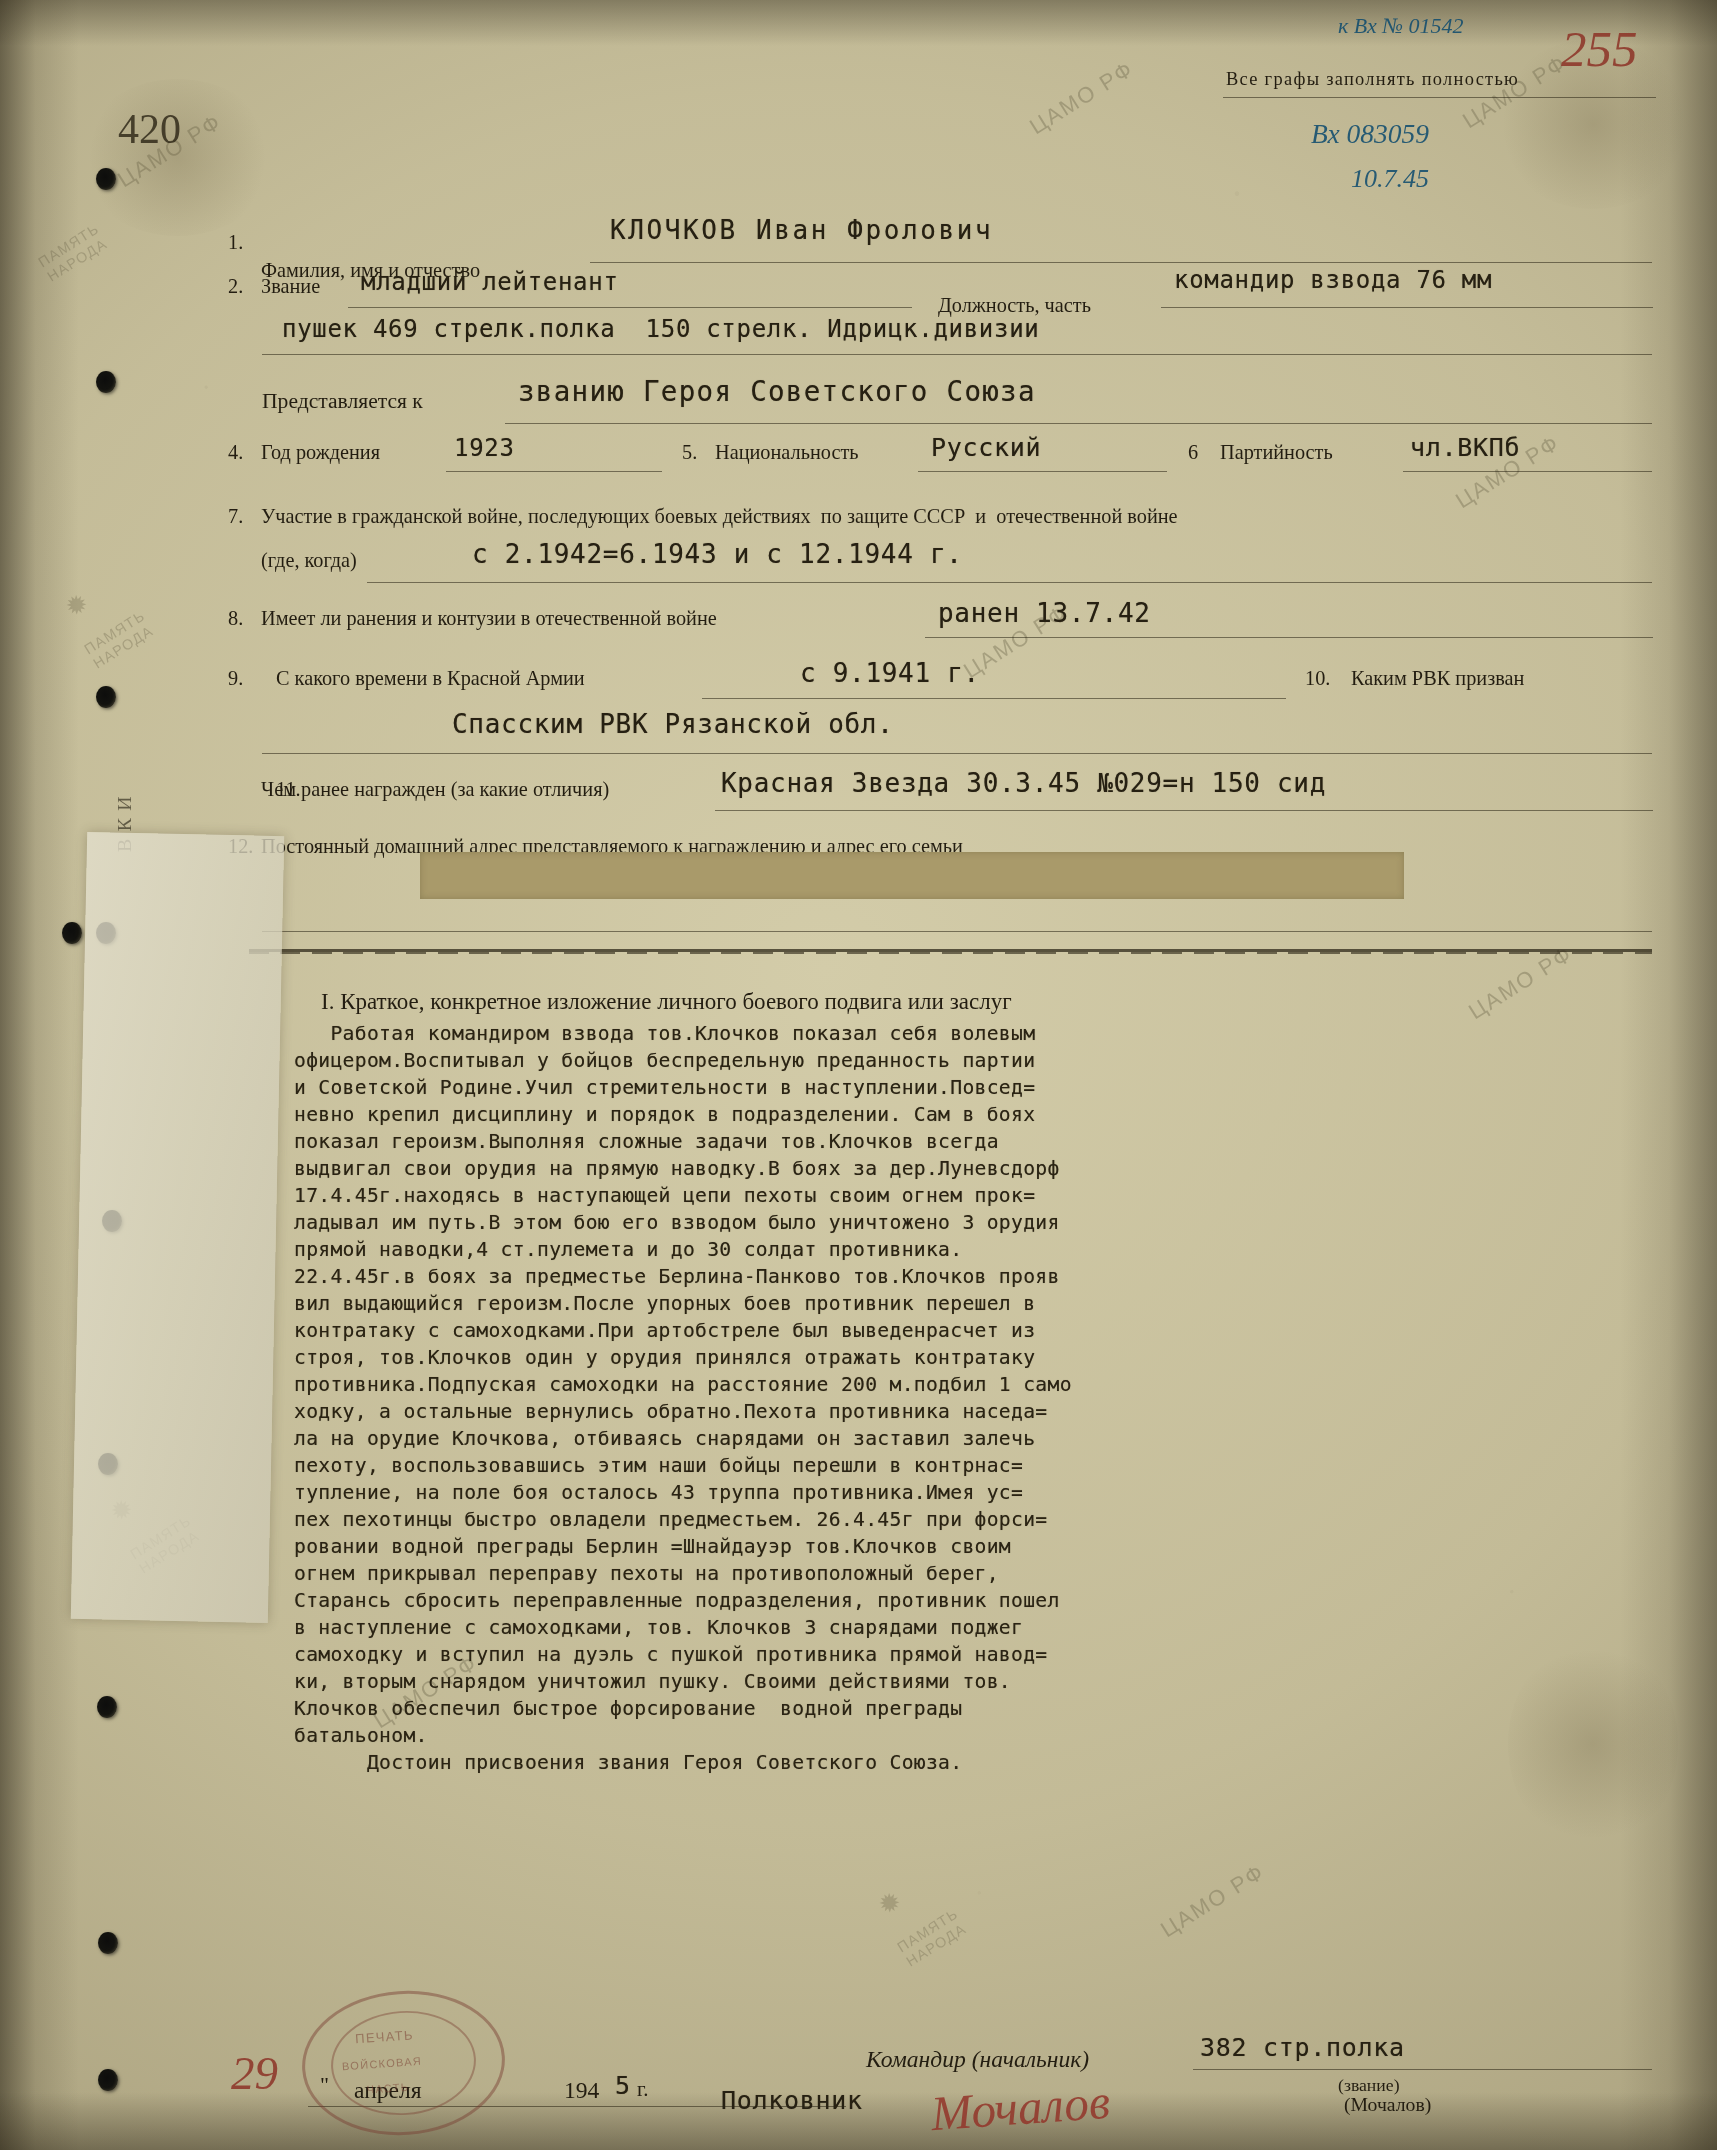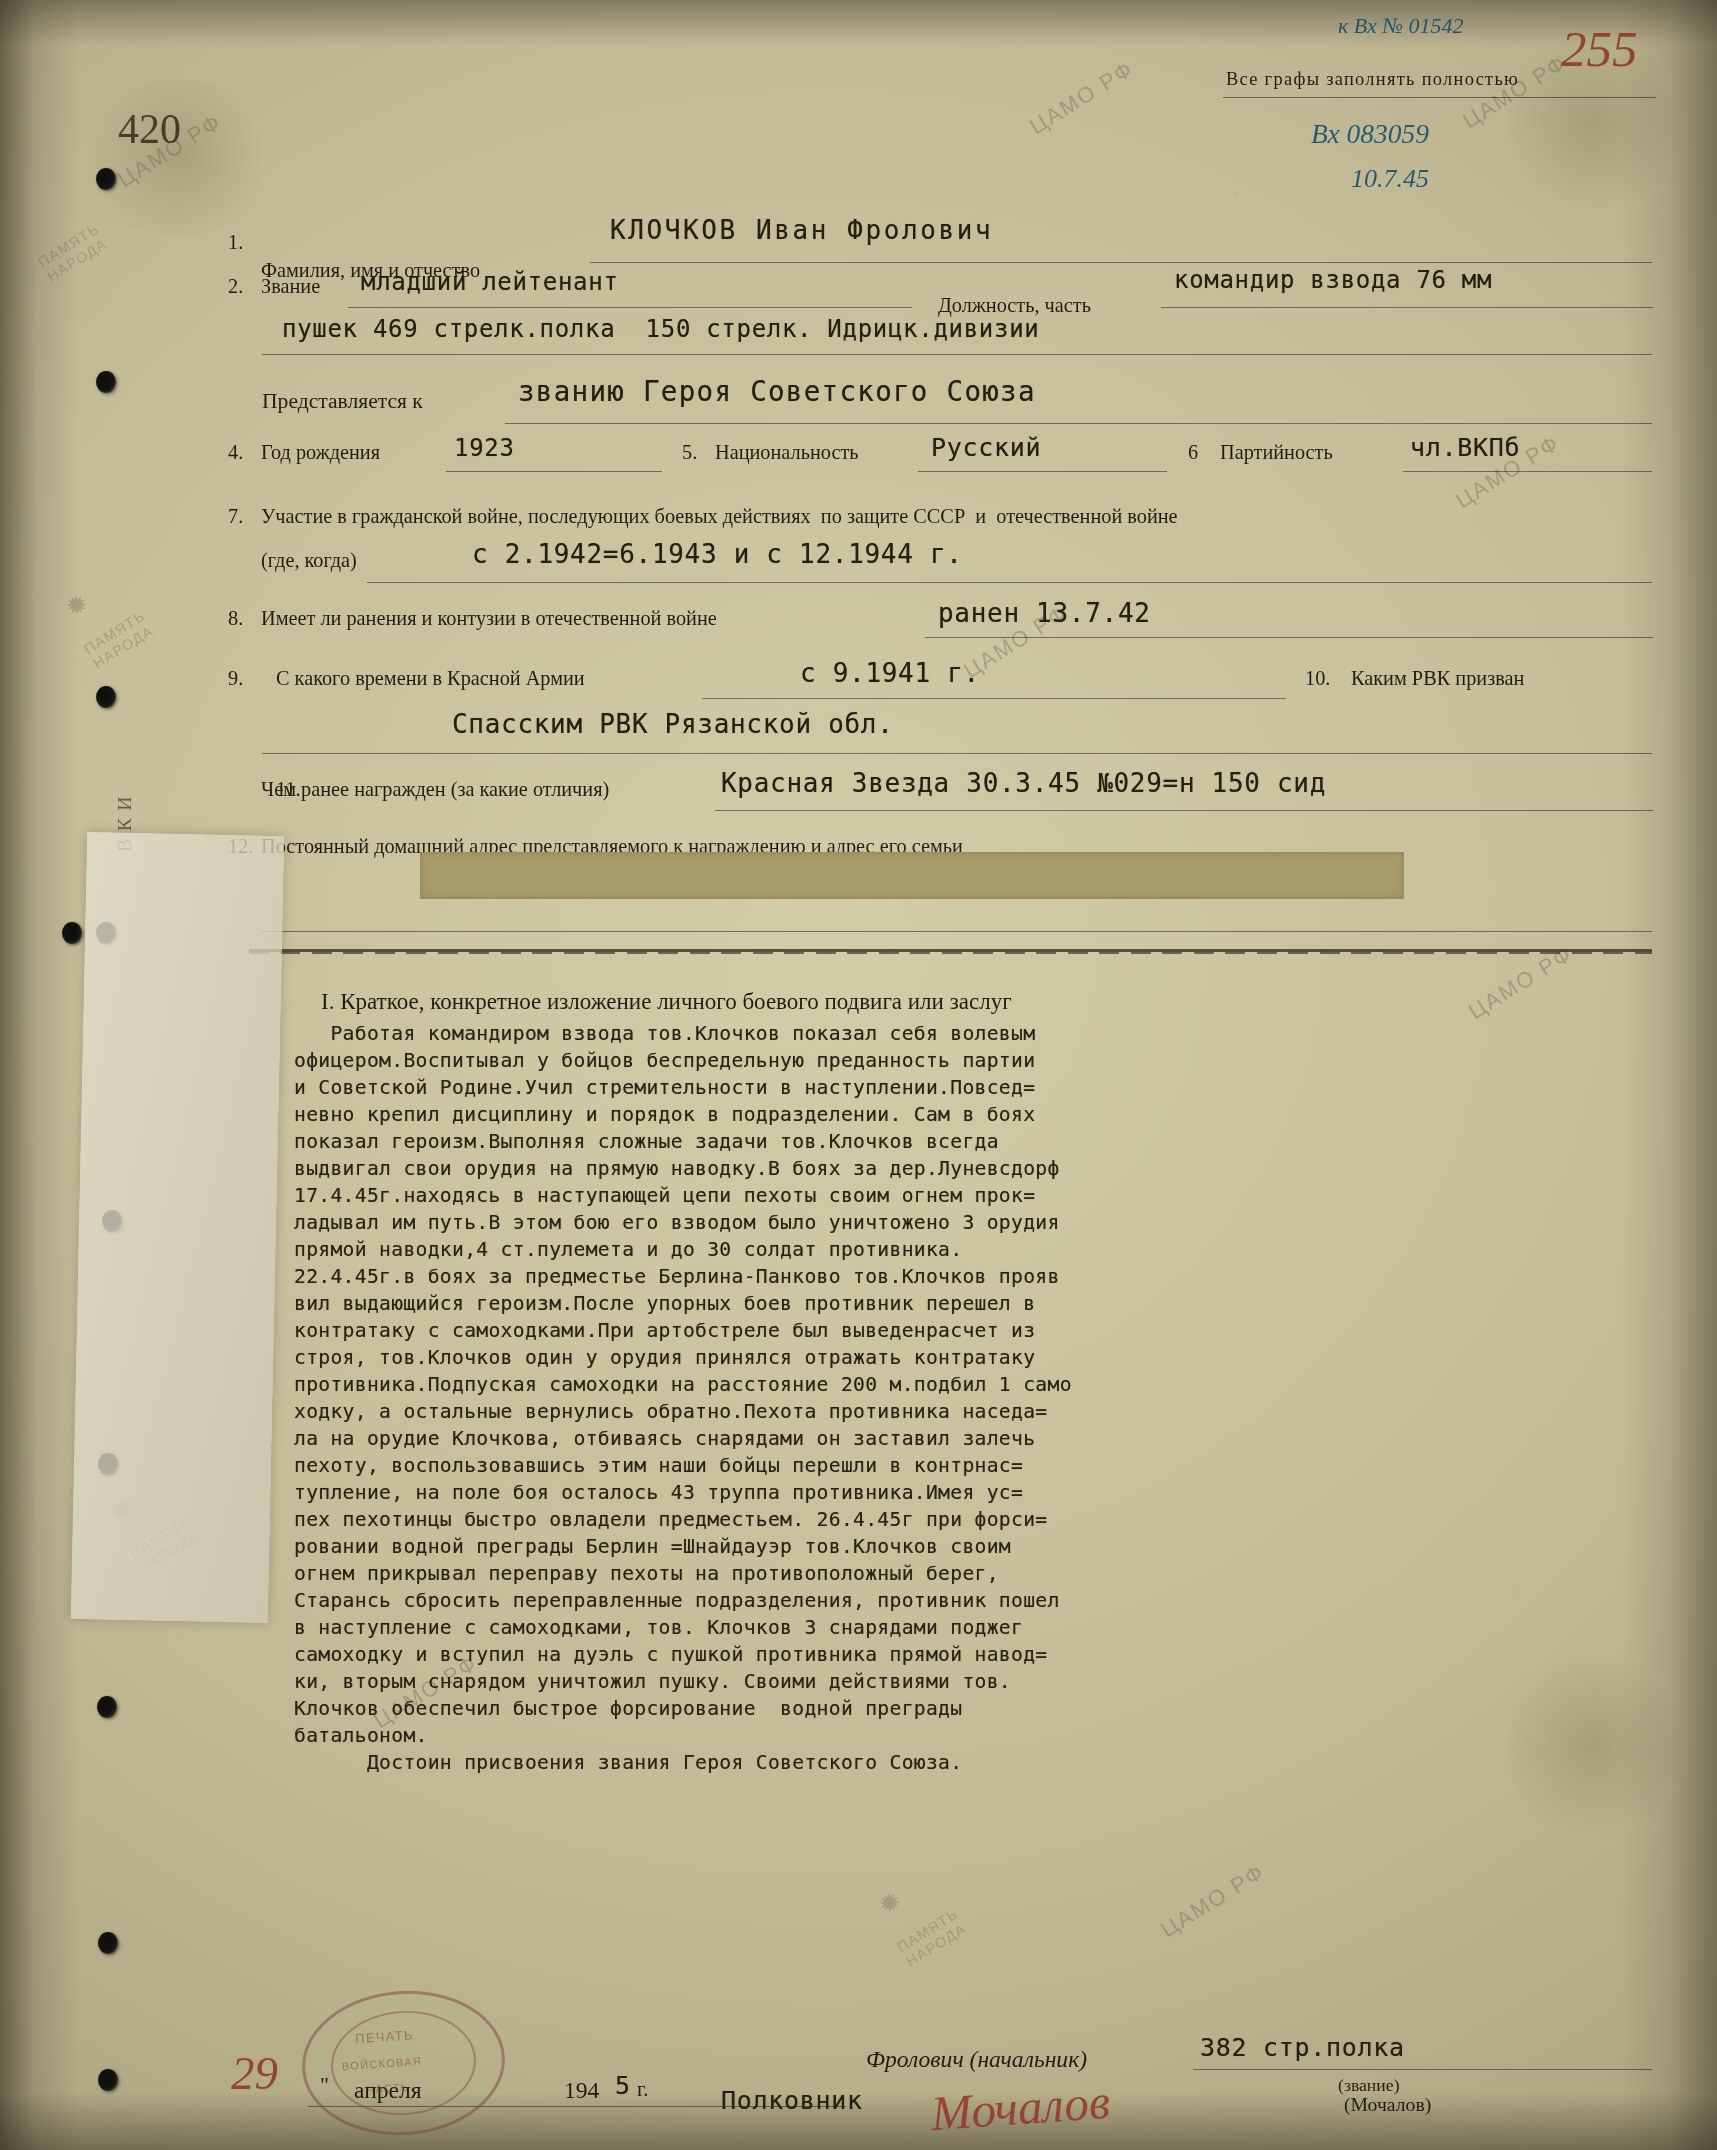--- a/index.html
+++ b/index.html
@@ -370,21 +370,21 @@
 ровании водной преграды Берлин =Шнайдауэр тов.Клочков своим
 огнем прикрывал переправу пехоты на противоположный берег,
 Старансь сбросить переправленные подразделения, противник пошел
 в наступление с самоходками, тов. Клочков 3 снарядами поджег
 самоходку и вступил на дуэль с пушкой противника прямой навод=
 ки, вторым снарядом уничтожил пушку. Своими действиями тов.
 Клочков обеспечил быстрое форсирование  водной преграды
 батальоном.
       Достоин присвоения звания Героя Советского Союза.</div>
 
-  <div class="printed" style="left:866px; top:2046px; font-size:23.6px; font-style:italic;">Фролович (начальник)</div>
+  <div class="printed" style="left:866px; top:2046px; font-size:23.6px; font-style:italic;">Командир (начальник)</div>
   <div class="typed" style="left:1200px; top:2033px; font-size:25px;">382 стр.полка</div>
   <div class="rule" style="left:1193px; top:2069px; width:459px;"></div>
   <div class="printed" style="left:1338px; top:2075px; font-size:17.7px;">(звание)</div>
   <div class="typed" style="left:721px; top:2086px; font-size:25px;">Полковник</div>
   <div class="printed" style="left:1344px; top:2093px; font-size:19.7px;">(Мочалов)</div>
   <div class="signature" style="left:931px; top:2079px;">Мочалов</div>
 
   <div class="hand hand-red" style="left:231px; top:2046px; font-size:47px;">29</div>
   <div class="printed" style="left:320px; top:2072px; font-size:22px;">"</div>
   <div class="printed" style="left:354px; top:2077px; font-size:23.6px;">апреля</div>

